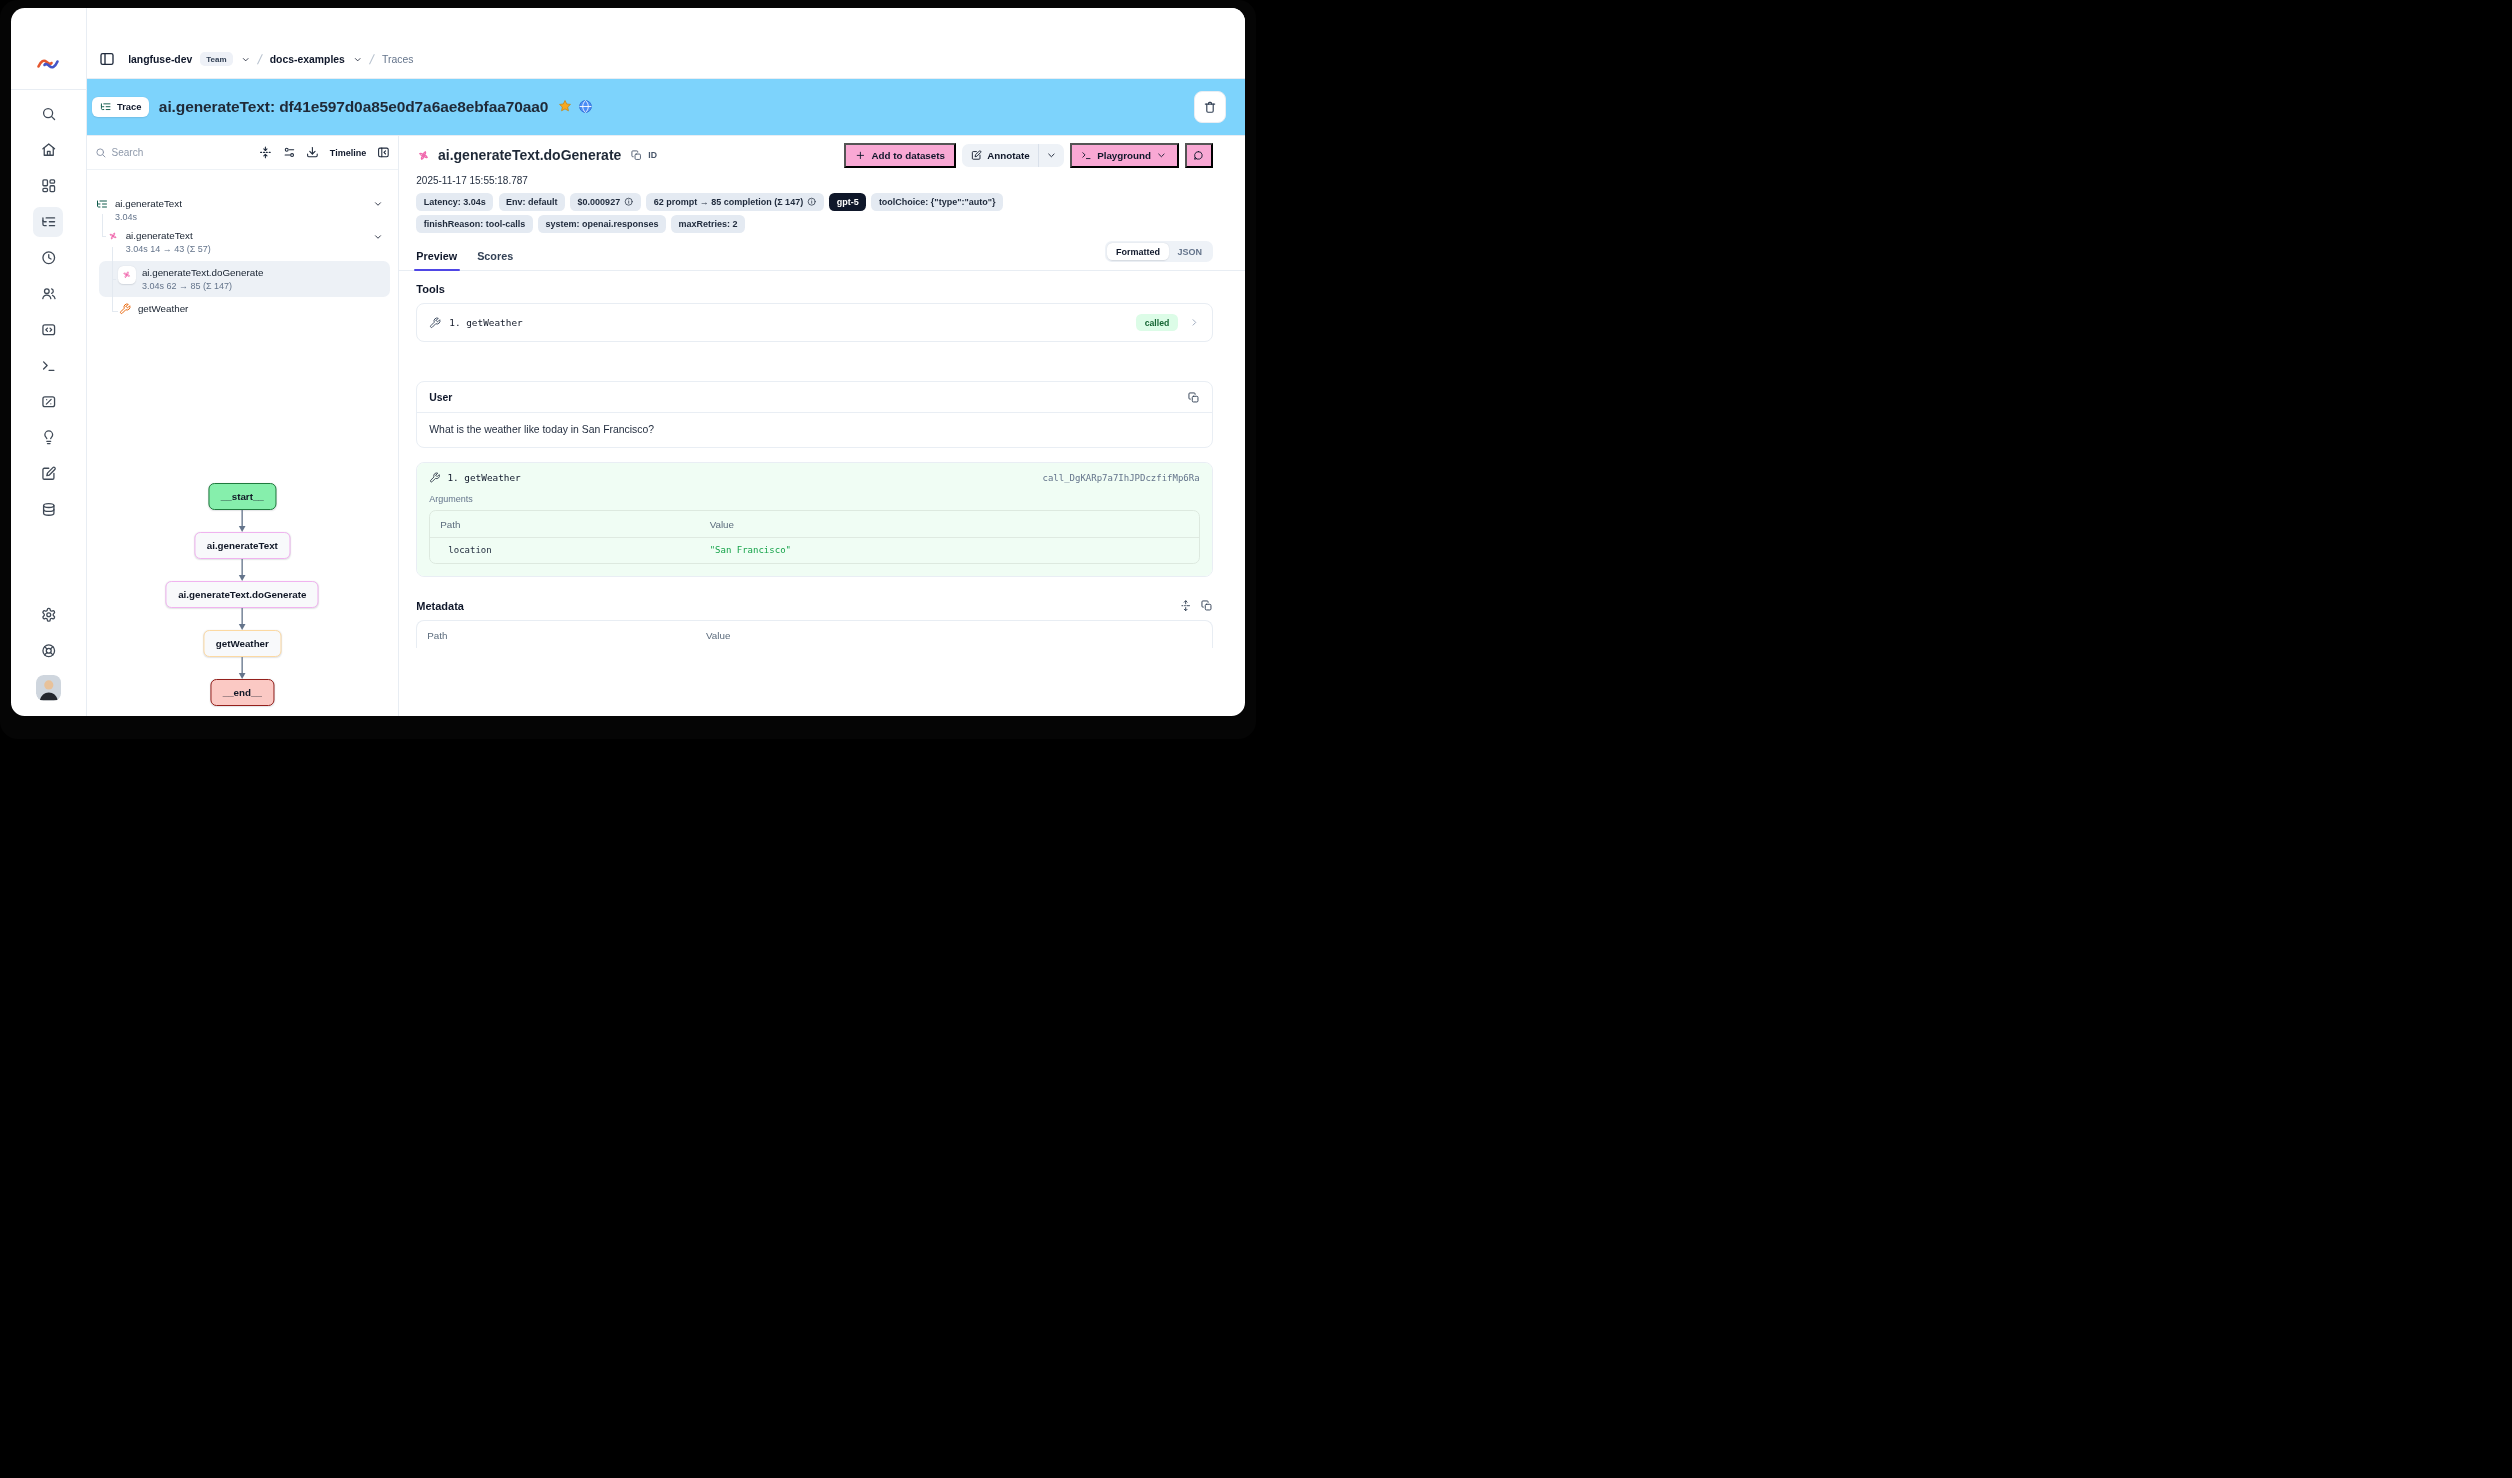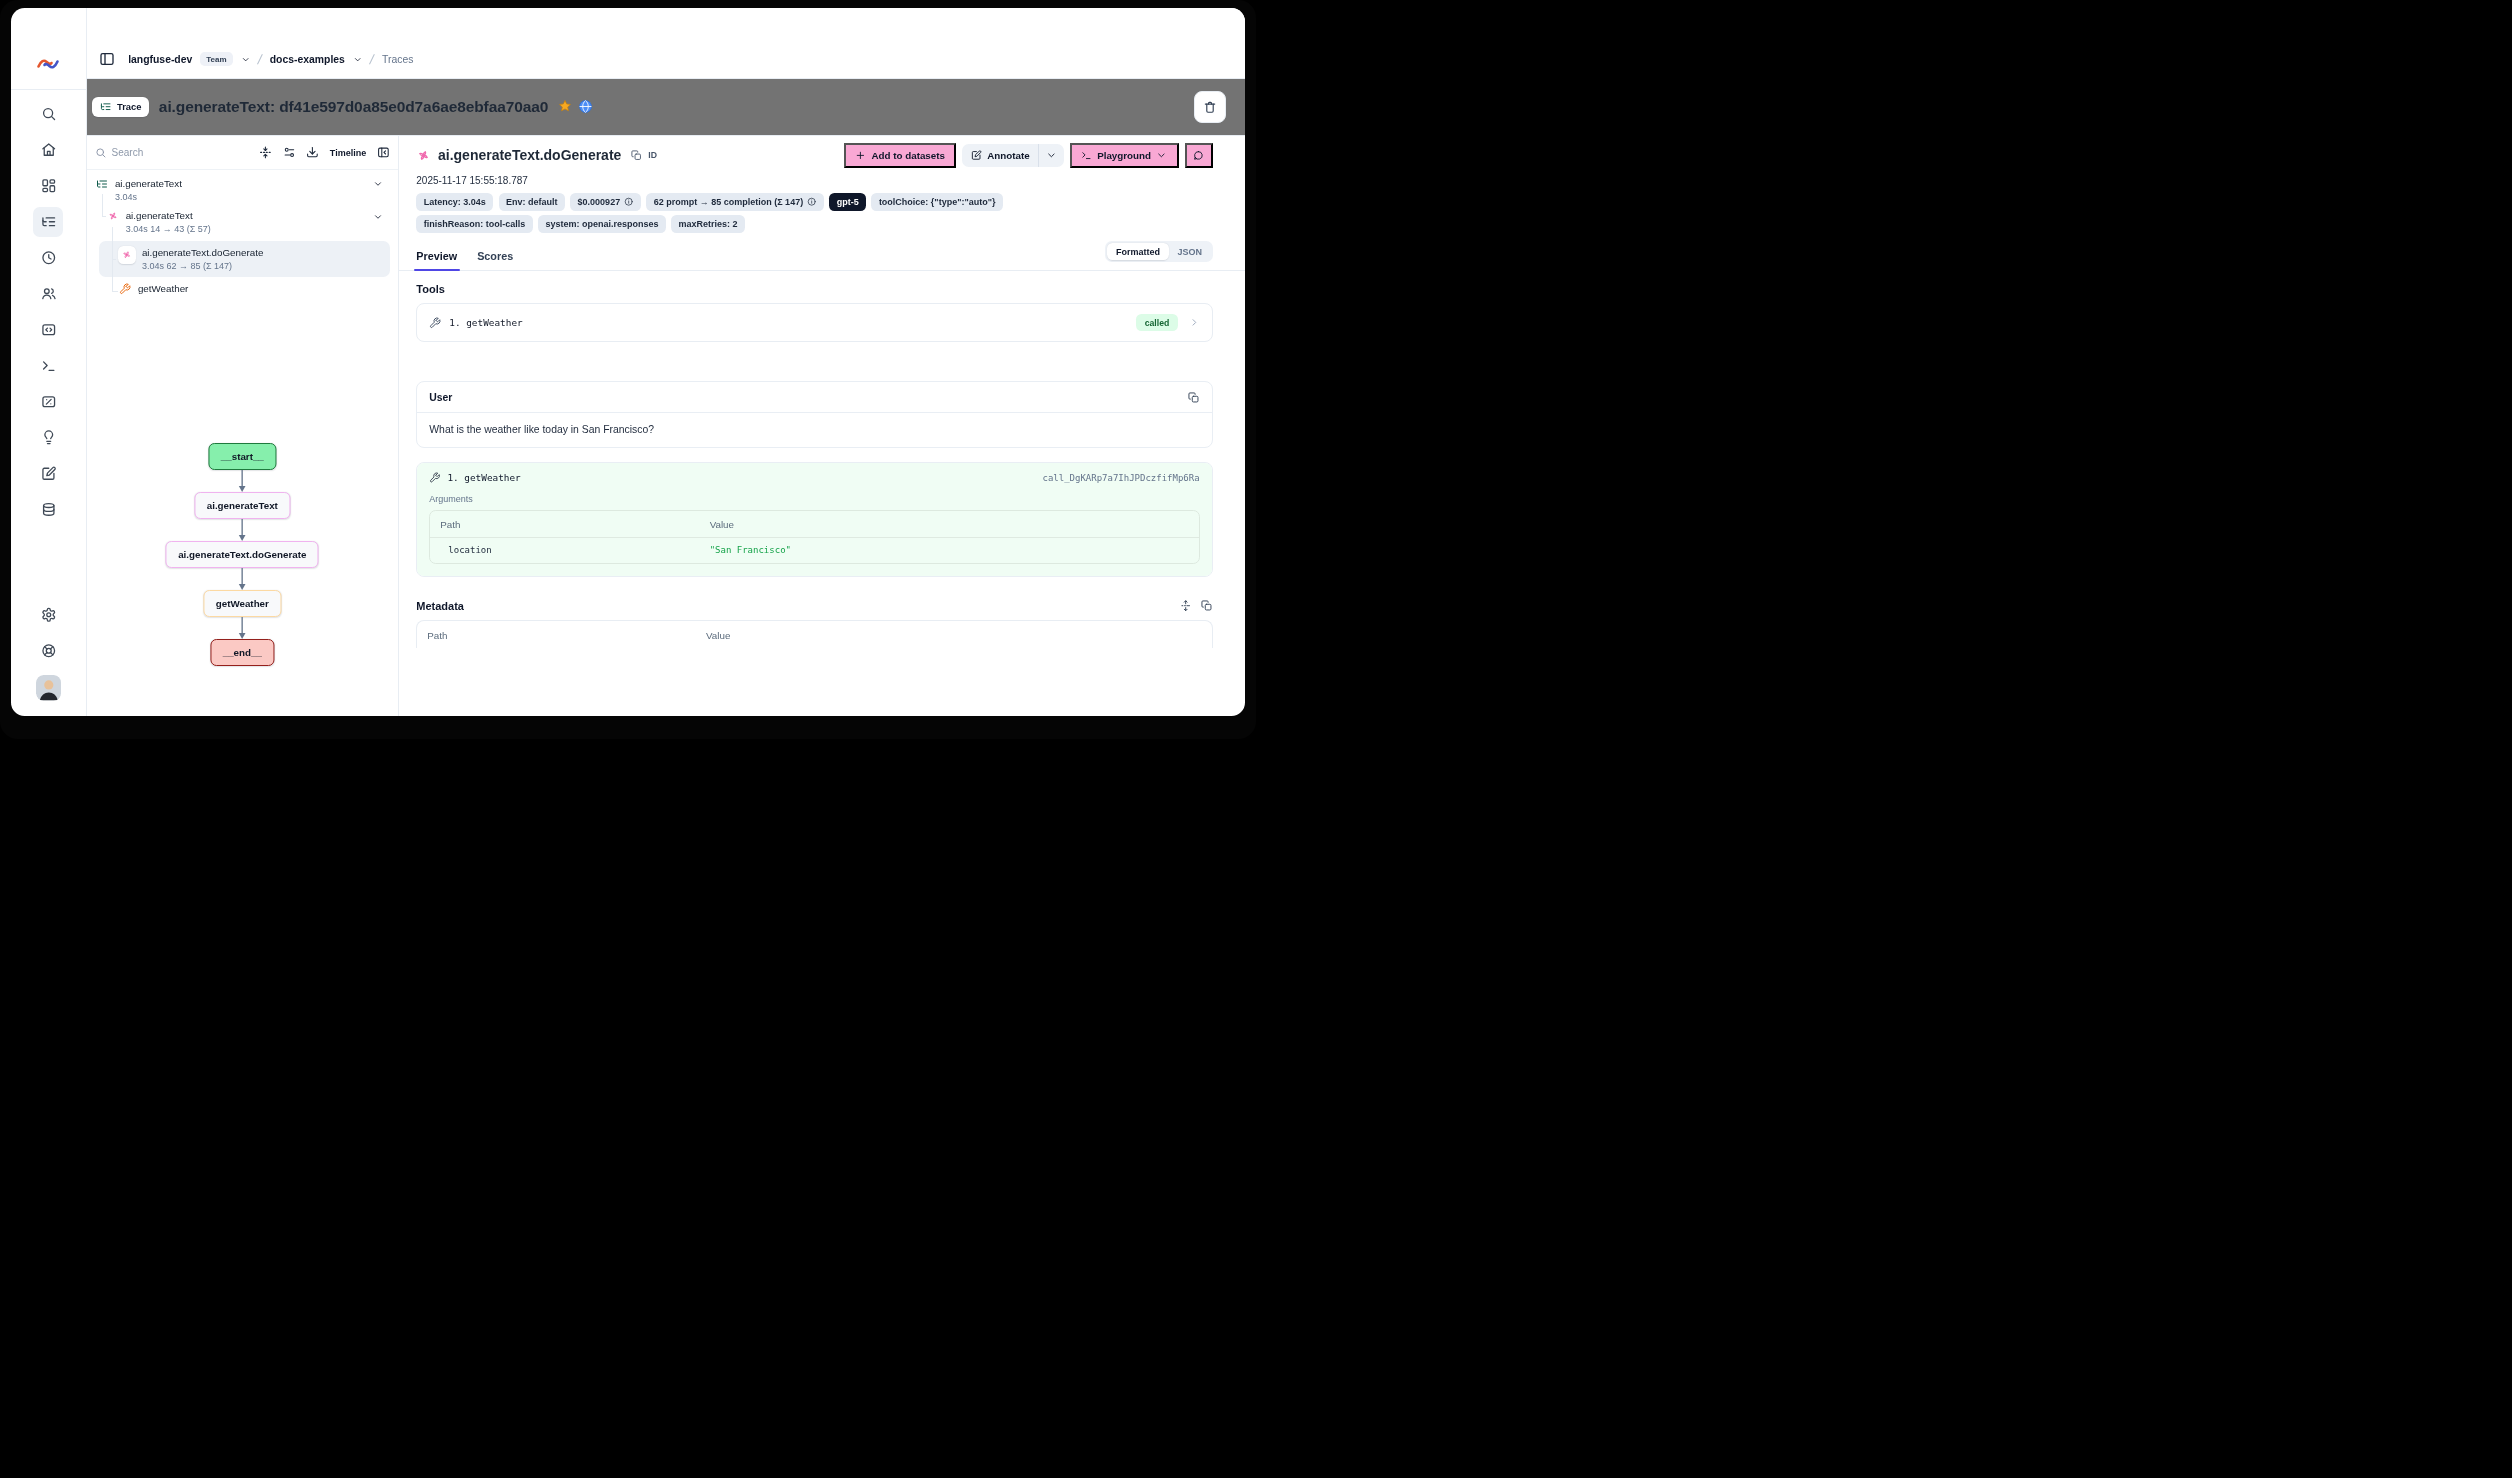--- a/index.html
+++ b/index.html
@@ -28,33 +28,33 @@
   .crumb-toggle { color:#1e293b; display:flex; margin-right:5.4px; }
   .crumb-toggle svg { width:16px; height:16px; }
   .crumb-org { font-size:10.4px; font-weight:700; color:#0f172a; }
   .crumb-badge { background:#eef1f7; color:#334155; font-size:8px; font-weight:600; padding:2.7px 6px; border-radius:4.7px; }
   .crumb-chev { color:#0f172a; display:flex; }
   .crumb-chev svg { width:9.4px; height:9.4px; }
   .crumb-slash { color:#b6c0cd; font-size:13.5px; font-weight:300; transform:skewX(-12deg); }
   .crumb-proj { font-size:10.4px; font-weight:700; color:#0f172a; }
   .crumb-page { font-size:10.4px; font-weight:500; color:#64748b; }
 
-  .trace-bar { height:57px; background:#737373; border-bottom:0.7px solid #e8edf3; display:flex; align-items:center; padding:0 19px 0 5.4px; gap:9.4px; }
+  .trace-bar { height:57px; background:#7dd3fc; border-bottom:0.7px solid #e8edf3; display:flex; align-items:center; padding:0 19px 0 5.4px; gap:9.4px; }
   .trace-pill { background:#fff; border-radius:6px; padding:4.7px 8px; display:flex; align-items:center; gap:5.4px; box-shadow:0 0.7px 1.3px rgba(15,23,42,.1); }
   .trace-pill svg { width:11.4px; height:11.4px; color:#0e5a4a; }
   .trace-pill span { font-size:9.4px; font-weight:700; color:#0f172a; }
   .trace-title { font-size:15.5px; font-weight:700; color:#1f2937; letter-spacing:-0.1px; }
   .trace-icons { display:flex; align-items:center; gap:6.7px; }
   .trash-btn { margin-left:auto; width:32px; height:32px; background:#fff; border:0.7px solid #e8edf3; border-radius:8px; display:flex; align-items:center; justify-content:center; color:#334155; }
   .trash-btn svg { width:14px; height:14px; }
 
   .main { flex:1; display:flex; min-height:0; }
 
   
-  .left-panel { width:312px; flex-shrink:0; border-right:0.7px solid #e8edf3; display:flex; flex-direction:column; }
+  .left-panel { width:312px; flex-shrink:0; border-right:0.7px solid #e8edf3; display:flex; flex-direction:column;gap:20px; }
   .lp-head { height:34px; display:flex; align-items:center; padding:0 8px; border-bottom:0.7px solid #eef2f6; gap:10.8px; }
   .lp-search { flex:1; display:flex; align-items:center; gap:5.4px; color:#8a94a6; }
   .lp-search svg { width:11.4px; height:11.4px; flex-shrink:0; }
   .lp-search input { border:none; outline:none; font-size:10px; color:#334155; width:100%; background:transparent; font-family:inherit; }
   .lp-search input::placeholder { color:#8e99aa; }
   .lp-tool { color:#1e293b; display:flex; }
   .lp-tool svg { width:12.8px; height:12.8px; }
   .lp-timeline { font-size:9px; font-weight:600; color:#0f172a; }
 
   .tree { position:relative; height:151px; padding:6.7px 6.7px 0 9.4px; }

